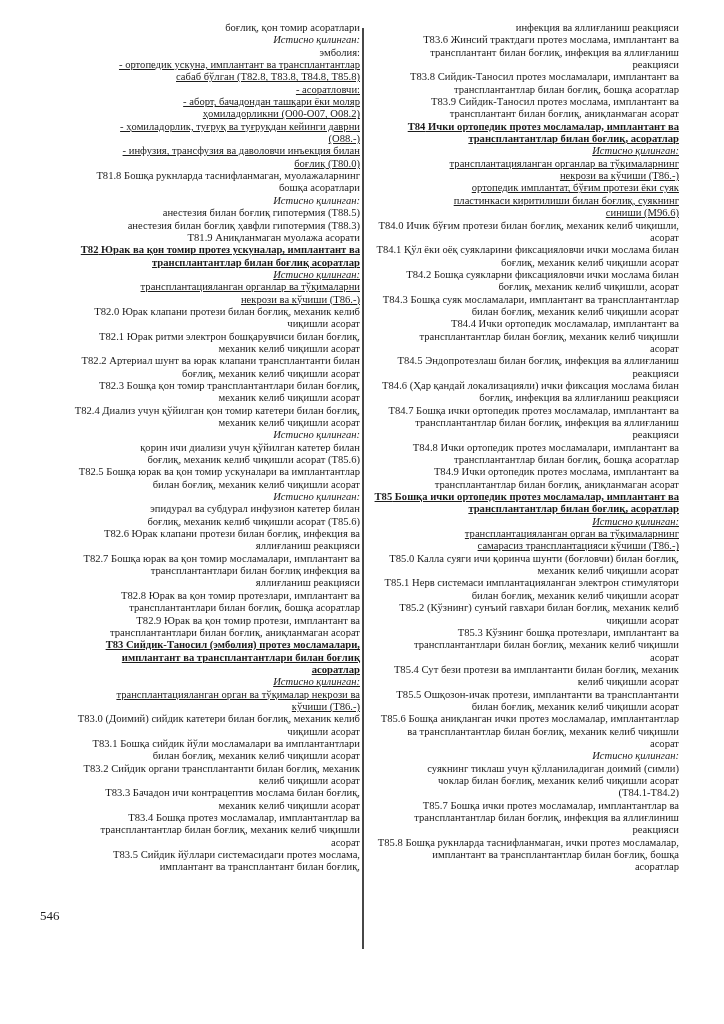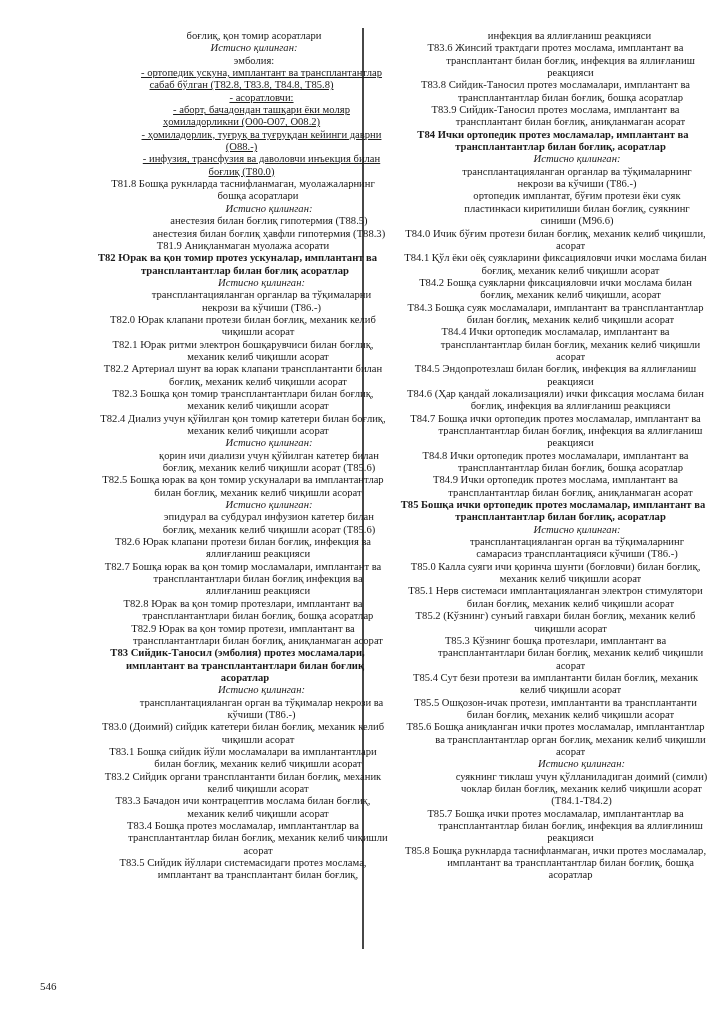--- a/index.html
+++ b/index.html
@@ -1,31 +1,31 @@
 <!DOCTYPE html>
 <html><head>
 <meta charset="utf-8">
 <style>
   html,body{margin:0;padding:0;background:#e8e8e8;}
   .page{
     position:relative;width:724px;height:1024px;background:#ffffff;
     font-family:"Liberation Serif","DejaVu Serif",serif;
     color:#1b1b1b;overflow:hidden;
   }
-  .col{position:absolute;top:30px;font-size:10.6px;line-height:12.35px;text-align:center;margin-left:29px;}
+  .col{position:absolute;top:22px;font-size:10.6px;line-height:12.35px;text-align:right;}
   .col-left{left:57px;width:303px;}
   .col-right{left:369px;width:310px;}
   .divider{position:absolute;left:362px;top:28px;width:2px;height:921px;background:#474747;}
-  .page-number{position:absolute;left:40px;top:980px;font-size:11px;color:#1b1b1b;}
+  .page-number{position:absolute;left:40px;top:908px;font-size:13px;color:#1b1b1b;}
 
   
   .entry{margin-left:11px;padding-left:30px;text-indent:-30px;}
   .col-right .entry{margin-left:5px;}
   
-  .header{font-weight:bold;padding-left:15px;text-indent:-15px;}
+  .header{font-weight:bold;padding-left:15px;text-indent:-15px;text-decoration:underline;}
   
   .sub{text-indent:0;font-weight:normal;padding-left:22px;}
   .header > .sub{padding-left:33px;}
   .it{font-style:italic;}
   
   .cont{margin-left:33px;}
   .cont .line{text-indent:0;}
   .cont .hang{margin-left:-25px;text-indent:40px;text-decoration:underline;}
 </style>
 </head>
@@ -83,18 +83,18 @@
       <div class="entry"><span class="code">Т84.7</span><span> Бошқа ички ортопедик протез мосламалар, имплантант ва трансплантантлар билан боғлиқ, инфекция ва яллиғланиш реакцияси</span></div>
       <div class="entry"><span class="code">Т84.8</span><span> Ички ортопедик протез мосламалари, имплантант ва трансплантантлар билан боғлиқ, бошқа асоратлар</span></div>
       <div class="entry"><span class="code">Т84.9</span><span> Ички ортопедик протез мослама, имплантант ва трансплантантлар билан боғлиқ, аниқланмаган асорат</span></div>
       <div class="header"><span class="code">Т85</span><span> Бошқа ички ортопедик протез мосламалар, имплантант ва трансплантантлар билан боғлиқ, асоратлар</span><div class="sub it">Истисно қилинган:</div><div class="sub">трансплантацияланган орган ва тўқималарнинг самарасиз трансплантацияси кўчиши (Т86.-)</div></div>
       <div class="entry"><span class="code">Т85.0</span><span> Калла суяги ичи қоринча шунти (боғловчи) билан боғлиқ, механик келиб чиқишли асорат</span></div>
       <div class="entry"><span class="code">Т85.1</span><span> Нерв системаси имплантацияланган электрон стимулятори билан боғлиқ, механик келиб чиқишли асорат</span></div>
       <div class="entry"><span class="code">Т85.2</span><span> (Кўзнинг) сунъий гавхари билан боғлиқ, механик келиб чиқишли асорат</span></div>
       <div class="entry"><span class="code">Т85.3</span><span> Кўзнинг бошқа протезлари, имплантант ва трансплантантлари билан боғлиқ, механик келиб чиқишли асорат</span></div>
       <div class="entry"><span class="code">Т85.4</span><span> Сут бези протези ва имплантанти билан боғлиқ, механик келиб чиқишли асорат</span></div>
       <div class="entry"><span class="code">Т85.5</span><span> Ошқозон-ичак протези, имплантанти ва трансплантанти билан боғлиқ, механик келиб чиқишли асорат</span></div>
-      <div class="entry"><span class="code">Т85.6</span><span> Бошқа аниқланган ички протез мосламалар, имплантантлар ва трансплантантлар орган боғлиқ, механик келиб чиқишли асорат</span><div class="sub it">Истисно қилинган:</div><div class="sub">суякнинг тиклаш учун қўлланиладиган доимий (симли) чоклар билан боғлиқ, механик келиб чиқишли асорат (Т84.1-Т84.2)</div></div>
+      <div class="entry"><span class="code">Т85.6</span><span> Бошқа аниқланган ички протез мосламалар, имплантантлар ва трансплантантлар билан боғлиқ, механик келиб чиқишли асорат</span><div class="sub it">Истисно қилинган:</div><div class="sub">суякнинг тиклаш учун қўлланиладиган доимий (симли) чоклар билан боғлиқ, механик келиб чиқишли асорат (Т84.1-Т84.2)</div></div>
       <div class="entry"><span class="code">Т85.7</span><span> Бошқа ички протез мосламалар, имплантантлар ва трансплантантлар билан боғлиқ, инфекция ва яллиғлиниш реакцияси</span></div>
       <div class="entry"><span class="code">Т85.8</span><span> Бошқа рукнларда таснифланмаган, ички протез мосламалар, имплантант ва трансплантантлар билан боғлиқ, бошқа асоратлар</span></div>
     </div>
   <div class="page-number">546</div>
 </div>
 
 </body></html>

